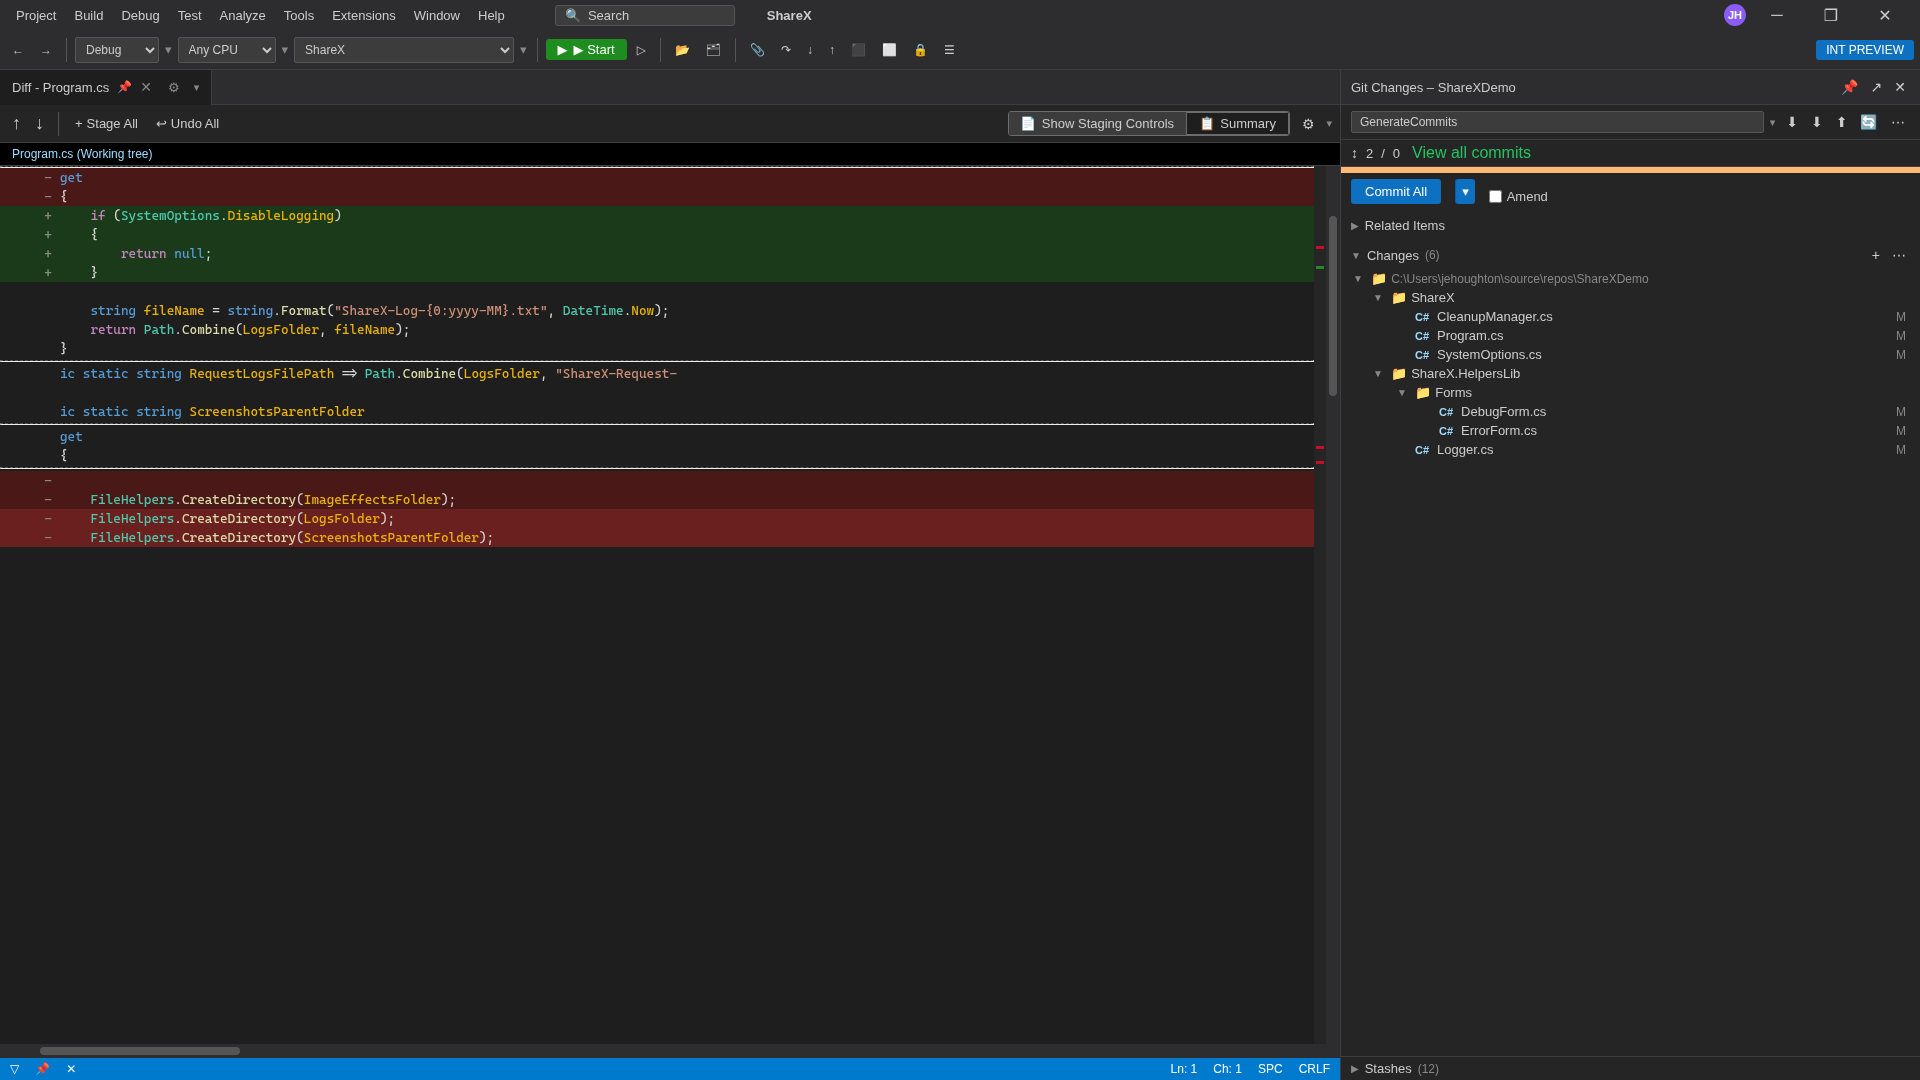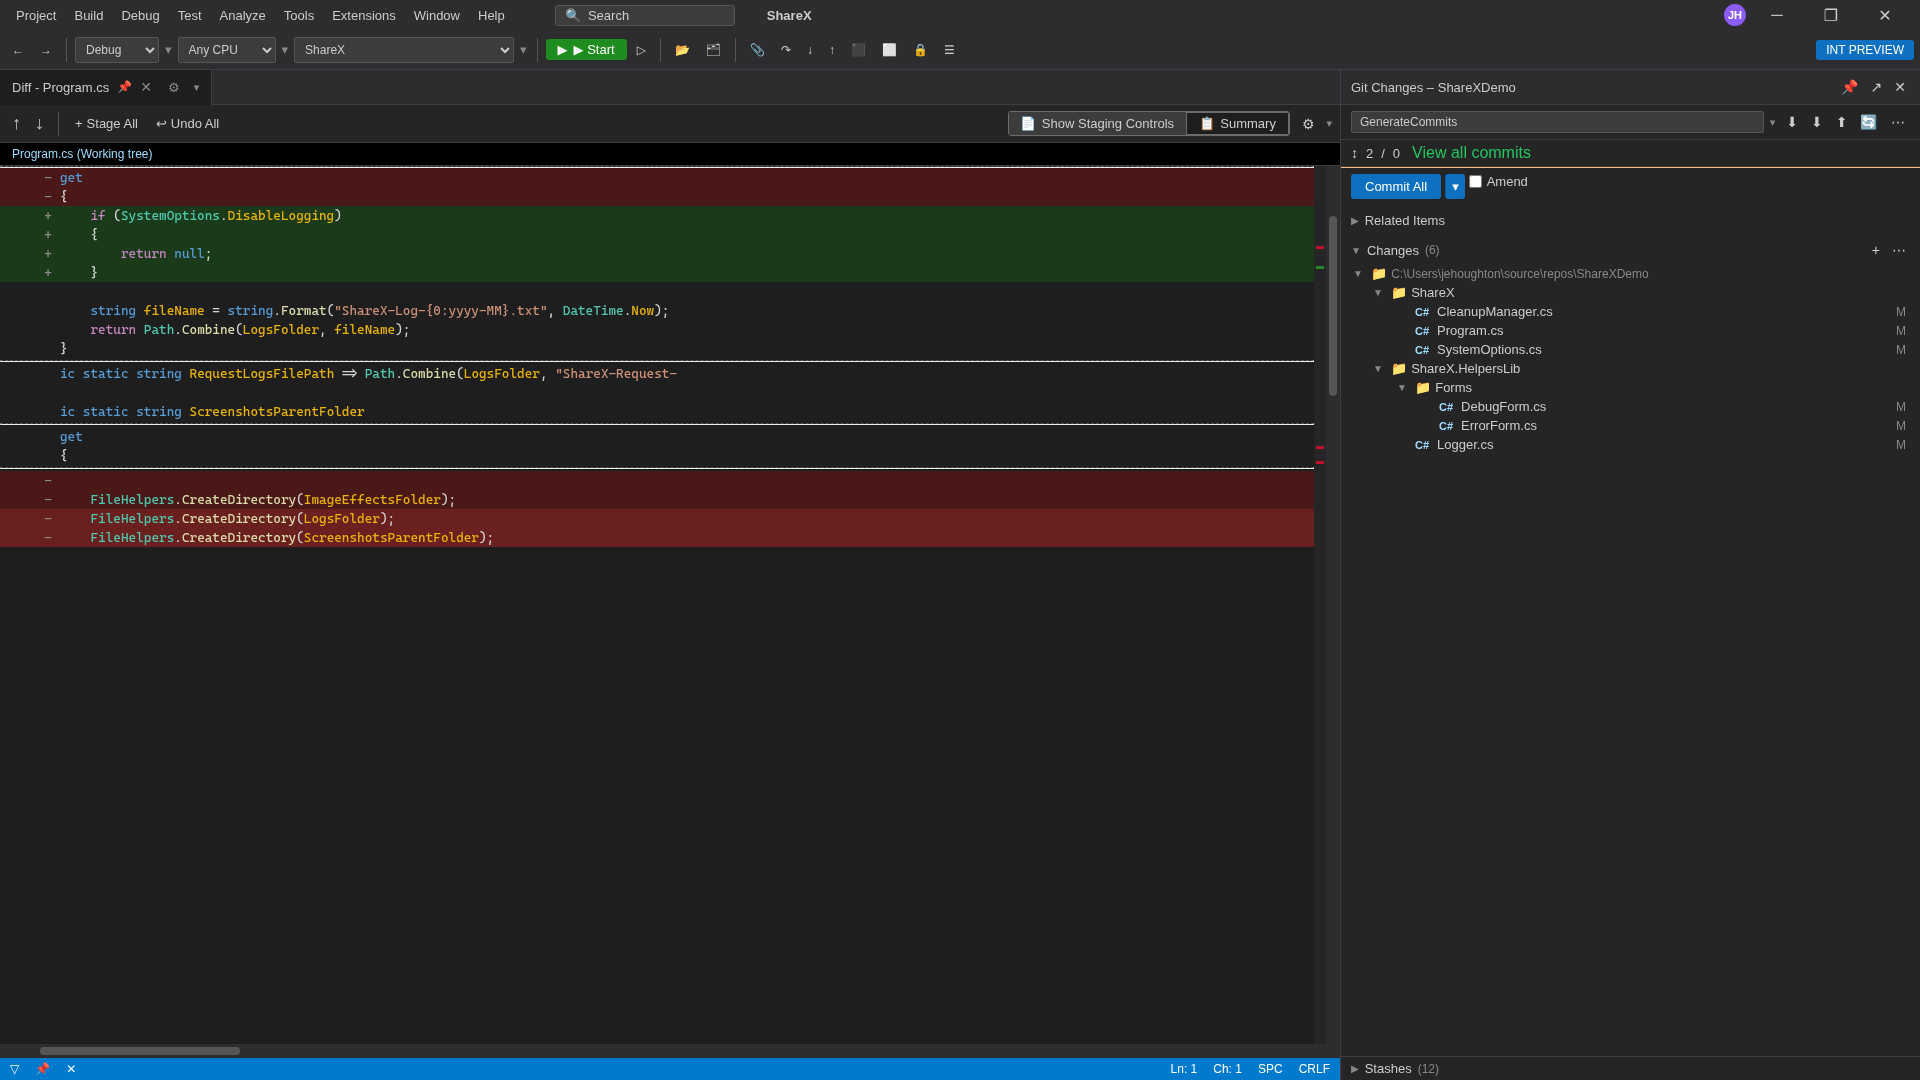--- a/index.html
+++ b/index.html
@@ -304,23 +304,23 @@
       font-family: 'Segoe UI', sans-serif;
     }
     .git-message-actions {
       display: flex; justify-content: flex-end; gap: 6px; padding: 2px 0;
     }
     .msg-icon-btn { color: #888; cursor: pointer; font-size: 14px; padding: 2px 4px; }
 
     .commit-btn-area {
       padding: 6px 10px;
       display: flex;
-      align-items: flex-start;
-      gap: 4px;
-      border-top: 1px solid #fdba74;
+      align-items: flex-end;
+      gap: 14px;
+      border-top: 6px solid #fdba74;
       flex-shrink: 0;
     }
     .commit-main-btn {
       background: #0e70c0; color: white; padding: 5px 14px;
       border-radius: 3px; font-size: 13px; cursor: pointer; font-weight: 500;
     }
     .commit-dropdown-btn {
       background: #0e70c0; color: white; padding: 5px 6px;
       border-radius: 3px; font-size: 13px; cursor: pointer;
       border-left: 1px solid #0a5a9e;

